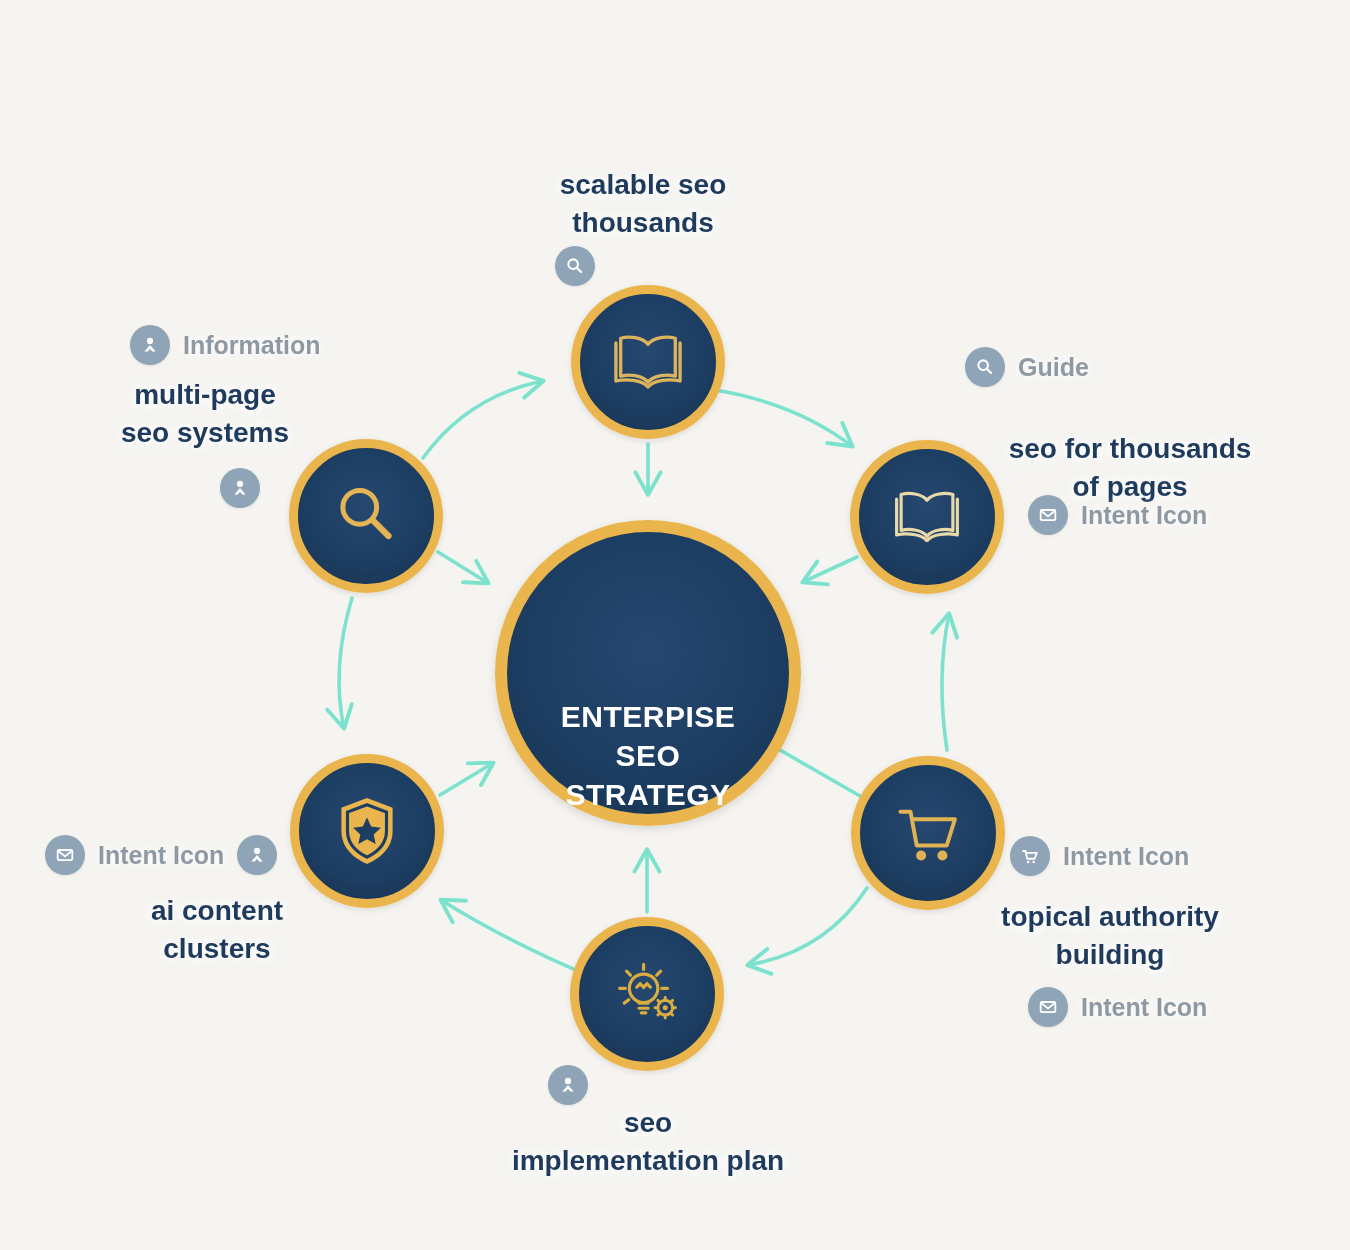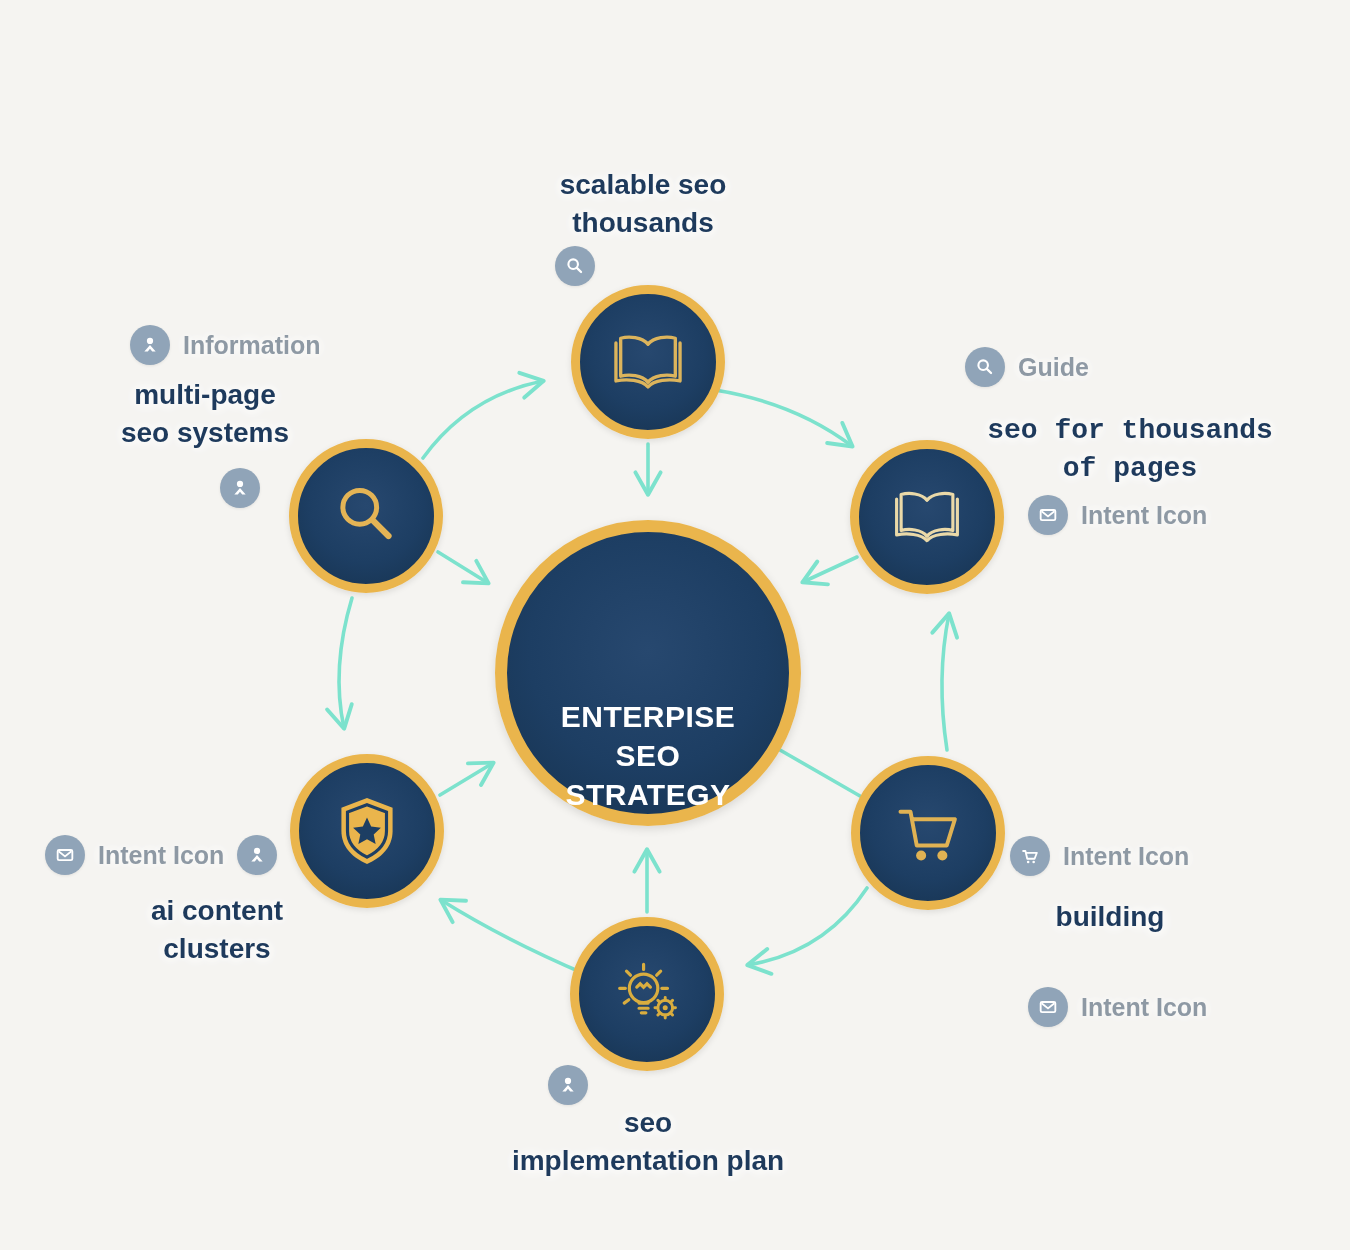--- a/index.html
+++ b/index.html
@@ -169,21 +169,21 @@
 
   <div class="tag-row" style="left:965px;top:347px;">
     <span class="badge">
       <svg width="22" height="22" viewBox="0 0 24 24">
         <circle cx="10" cy="10" r="5.2" fill="none" stroke="#fff" stroke-width="2.3"></circle>
         <line x1="14" y1="14" x2="18.6" y2="18.6" stroke="#fff" stroke-width="2.5" stroke-linecap="round"></line>
       </svg>
     </span>
     <span>Guide</span>
   </div>
-  <div class="label-dark" style="left:980px;top:412px;width:300px;font-family:Liberation Mono, monospace;">
+  <div class="label-dark" style="left:980px;top:430px;width:300px;">
     <div>seo for thousands</div>
     <div>of pages</div>
   </div>
   <div class="tag-row" style="left:1028px;top:495px;">
     <span class="badge">
       <svg width="22" height="22" viewBox="0 0 24 24">
         <rect x="4" y="6.5" width="16" height="11" rx="1.5" fill="none" stroke="#fff" stroke-width="2"></rect>
         <polyline points="5,8 12,13.5 19,8" fill="none" stroke="#fff" stroke-width="2"></polyline>
       </svg>
     </span>
@@ -194,20 +194,21 @@
     <span class="badge">
       <svg width="22" height="22" viewBox="0 0 24 24">
         <path d="M4.5 6.5 H7 L9 15 H17 L19.5 8.5 H7.8" fill="none" stroke="#fff" stroke-width="2" stroke-linecap="round" stroke-linejoin="round"></path>
         <circle cx="10" cy="18.5" r="1.4" fill="#fff"></circle>
         <circle cx="16" cy="18.5" r="1.4" fill="#fff"></circle>
       </svg>
     </span>
     <span>Intent Icon</span>
   </div>
   <div class="label-dark" style="left:960px;top:898px;width:300px;">
+    <div>topical authority</div>
     <div>building</div>
   </div>
   <div class="tag-row" style="left:1028px;top:987px;">
     <span class="badge">
       <svg width="22" height="22" viewBox="0 0 24 24">
         <rect x="4" y="6.5" width="16" height="11" rx="1.5" fill="none" stroke="#fff" stroke-width="2"></rect>
         <polyline points="5,8 12,13.5 19,8" fill="none" stroke="#fff" stroke-width="2"></polyline>
       </svg>
     </span>
     <span>Intent Icon</span>

